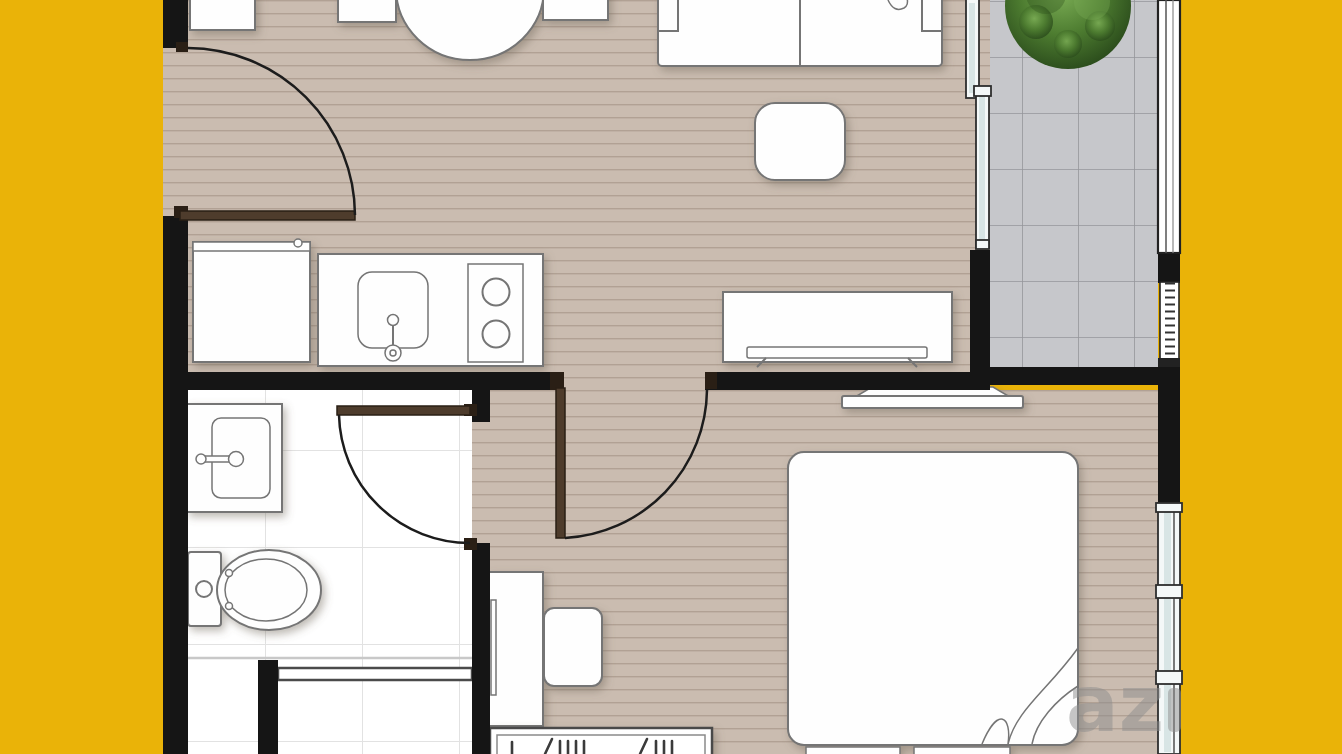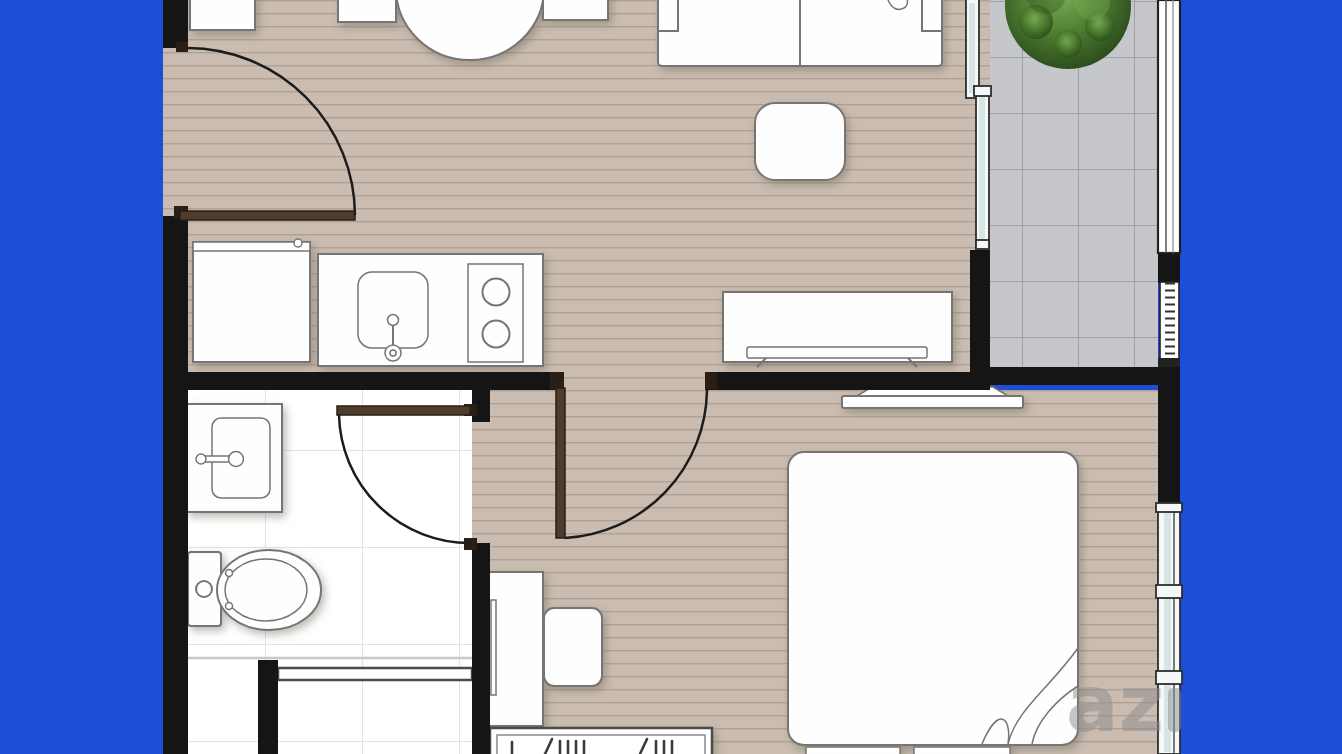--- a/index.html
+++ b/index.html
@@ -1,16 +1,16 @@
 <!DOCTYPE html>
 <html style="--floor: #cabcb0; --floor-line: #b1a194; --balcony-tile: #c6c7cb; --balcony-tile-line: #95969b; --bath: #ffffff; --bath-line: #e2e2e2; --wall: #151515; --door: #4e3c2c; --door-dark: #2a1f15; --glass: #d8e5e5; --frame: #2e2e2e; --outline: #757575; --outline-dark: #4a4a4a; --plant: #4d7c30; --plant-dark: #2d4f1d; --plant-light: #7bad55; --watermark: #8d8d8d;"><head>
 <meta charset="utf-8">
 <style>
   html,body{margin:0;padding:0;background:#ffffff;}
-  .canvas{position:relative;width:1342px;height:754px;background:#1d4ed8;overflow:hidden;
+  .canvas{position:relative;width:1342px;height:754px;background:#eab308;overflow:hidden;
           font-family:"DejaVu Sans","Liberation Sans",sans-serif;text-align:right;}
   svg{display:block;}
   .wall{fill:var(--wall,#151515);}
   .floor{fill:url(#floorStripes);}
   .furn{fill:#fefefe;stroke:var(--outline,#757575);stroke-width:2;}
   .furn-thin{fill:#fefefe;stroke:var(--outline,#757575);stroke-width:1.5;}
   .furn-dark{fill:#ffffff;stroke:var(--outline-dark,#4a4a4a);stroke-width:2.5;}
   .lineonly{fill:none;stroke:var(--outline,#757575);stroke-width:2;}
   .arc{fill:none;stroke:#1c1c1c;stroke-width:2.5;}
   .door-leaf{fill:var(--door,#4e3c2c);stroke:var(--door-dark,#2a1f15);stroke-width:1.5;}

